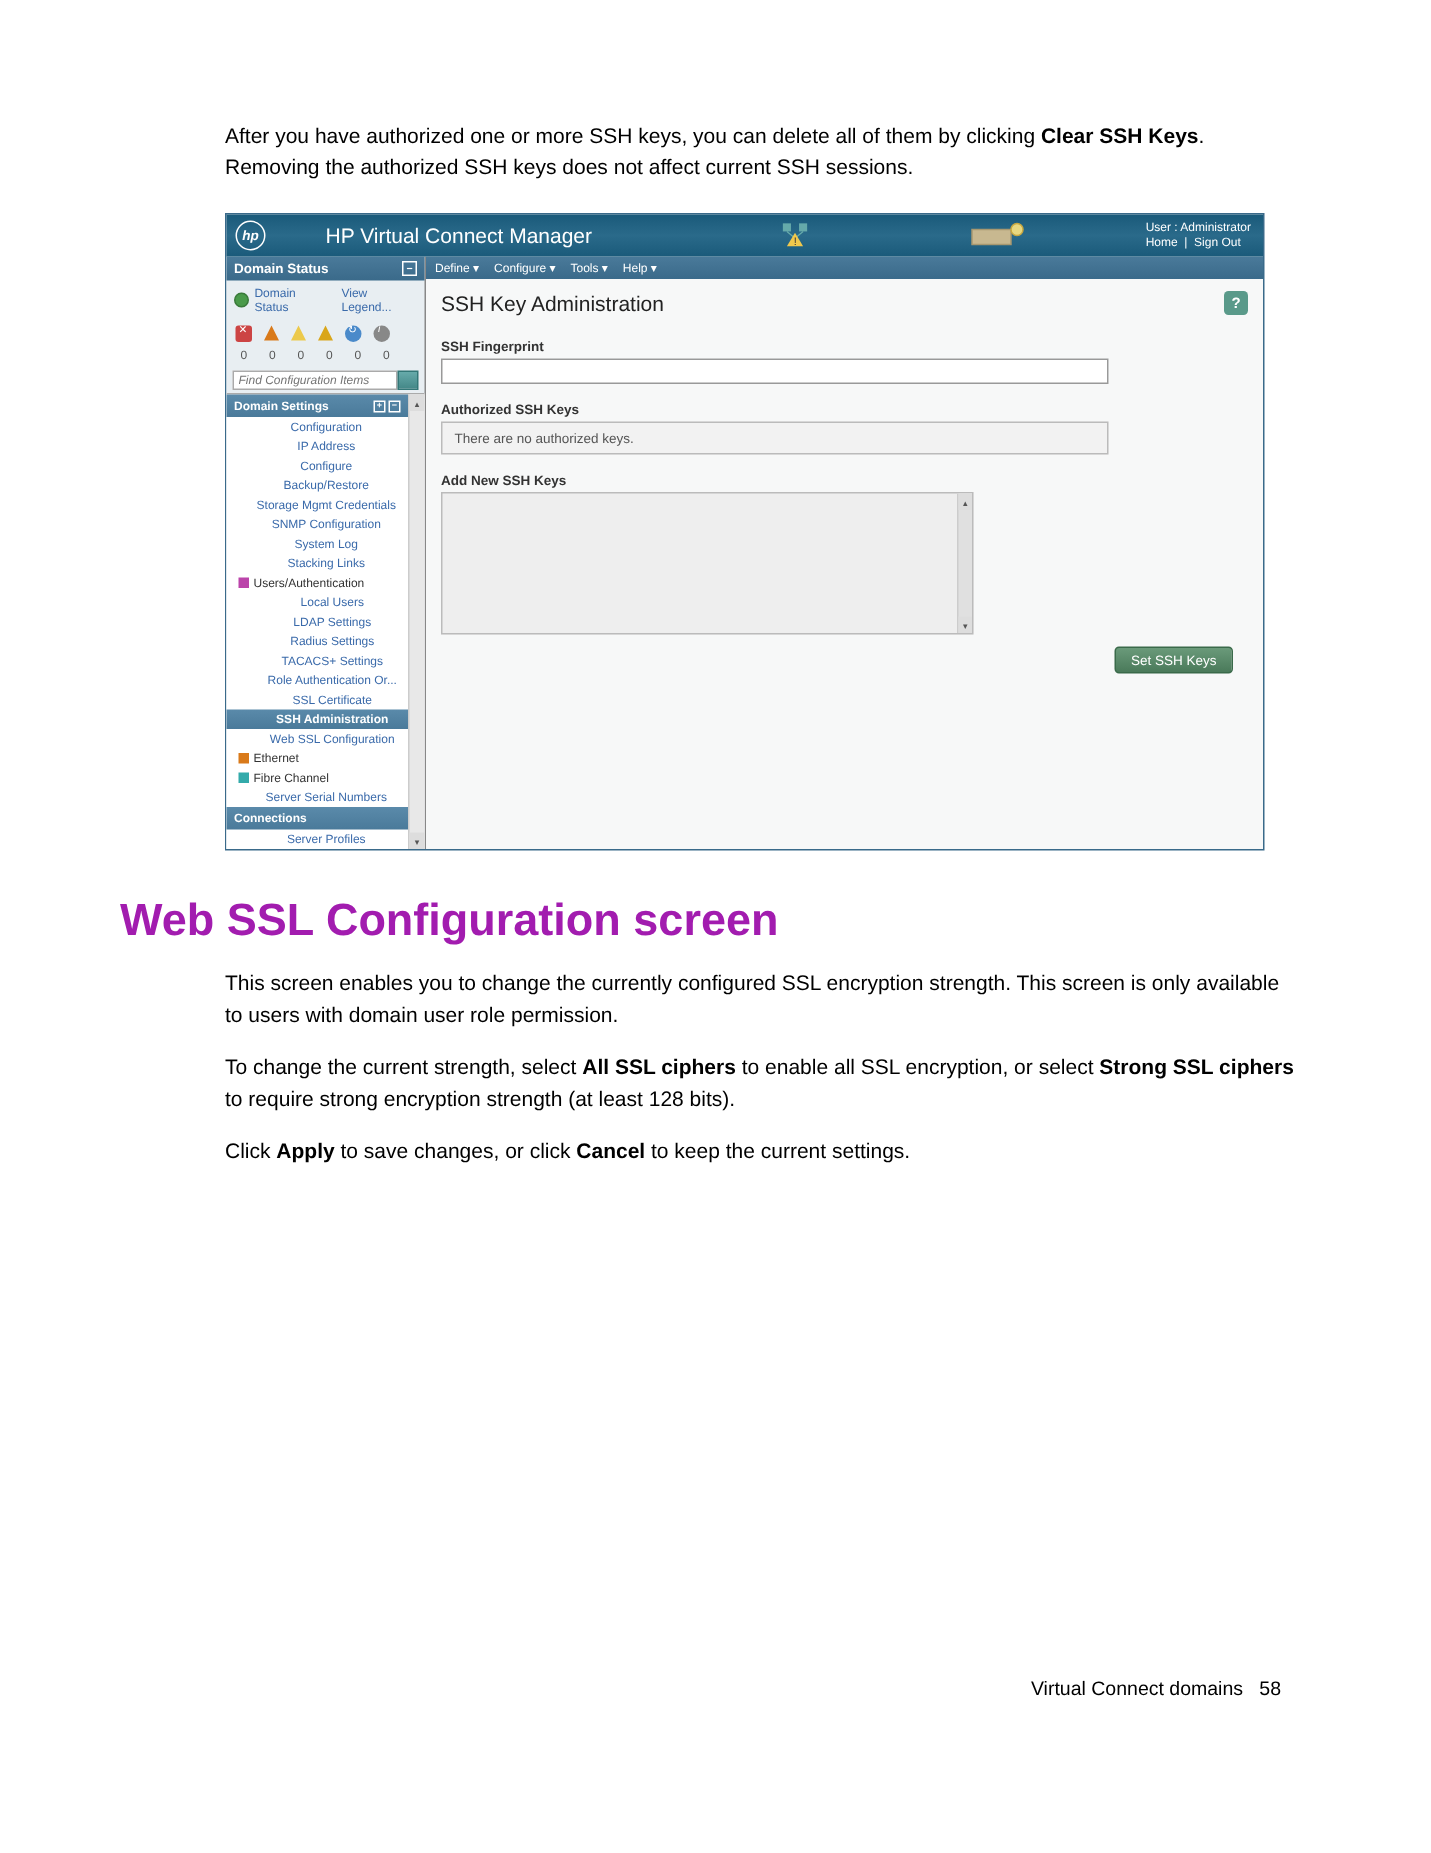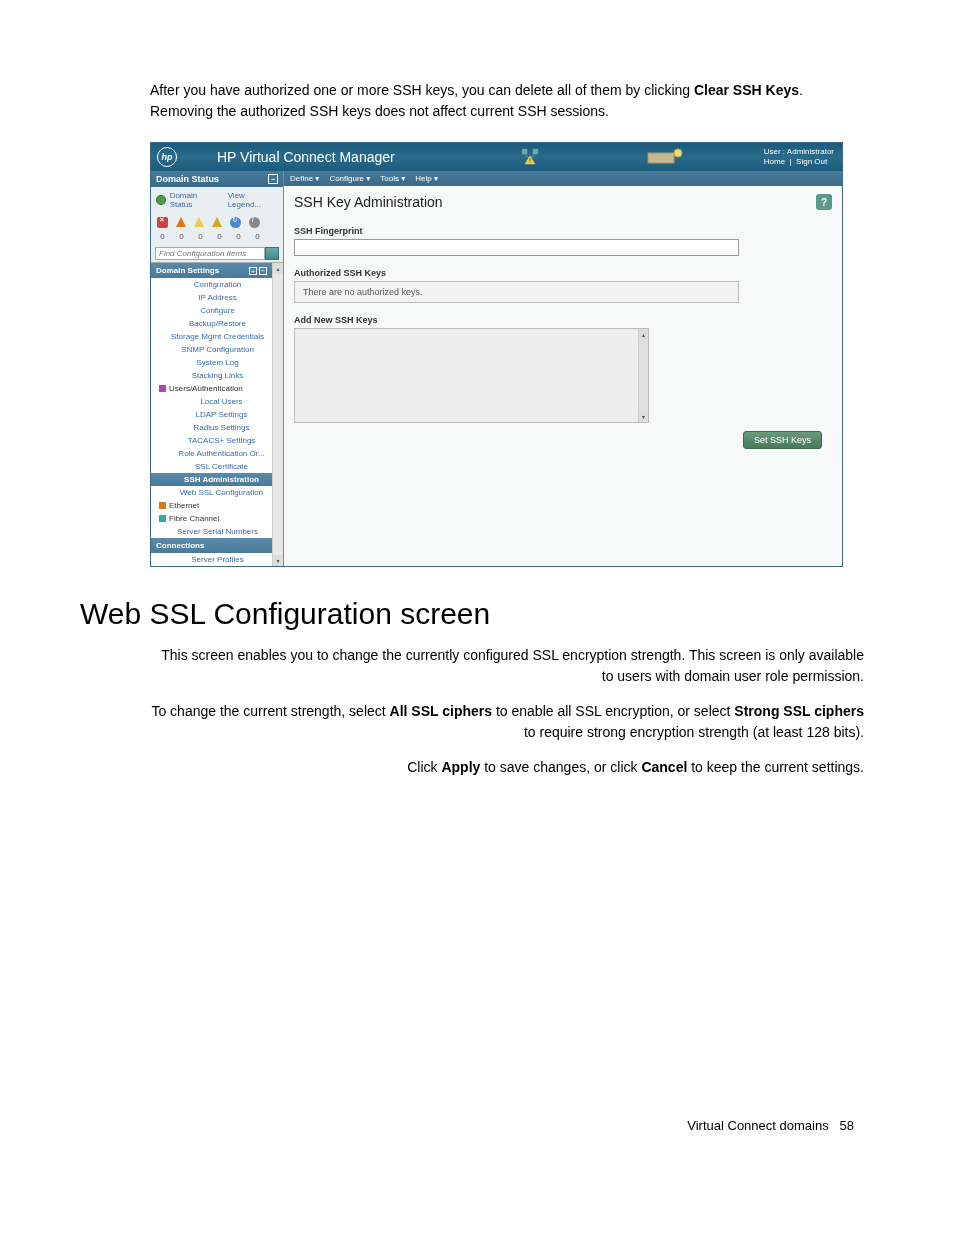--- a/index.html
+++ b/index.html
@@ -256,29 +256,28 @@
       background: linear-gradient(#6a9a7a, #4a7a5a);
       color: #fff;
       border: 1px solid #3a6a4a;
       padding: 3px 10px;
       font-size: 9px;
       border-radius: 3px;
     }
     
     h1 {
       font-family: Arial, sans-serif;
-      font-weight: normal;
+      font-weight: bold;
       font-size: 30px;
-      color: #000000;
+      color: #a21caf;
       margin: 30px 0 14px 0;
     }
     .body-text {
       margin: 0 0 14px 70px;
       line-height: 1.5;
-      text-align: right;
     }
     .body-text b { font-weight: bold; }
     .footer {
       position: relative;
       margin-top: 340px;
       text-align: right;
       padding-right: 10px;
       font-size: 13px;
     }
   </style>

